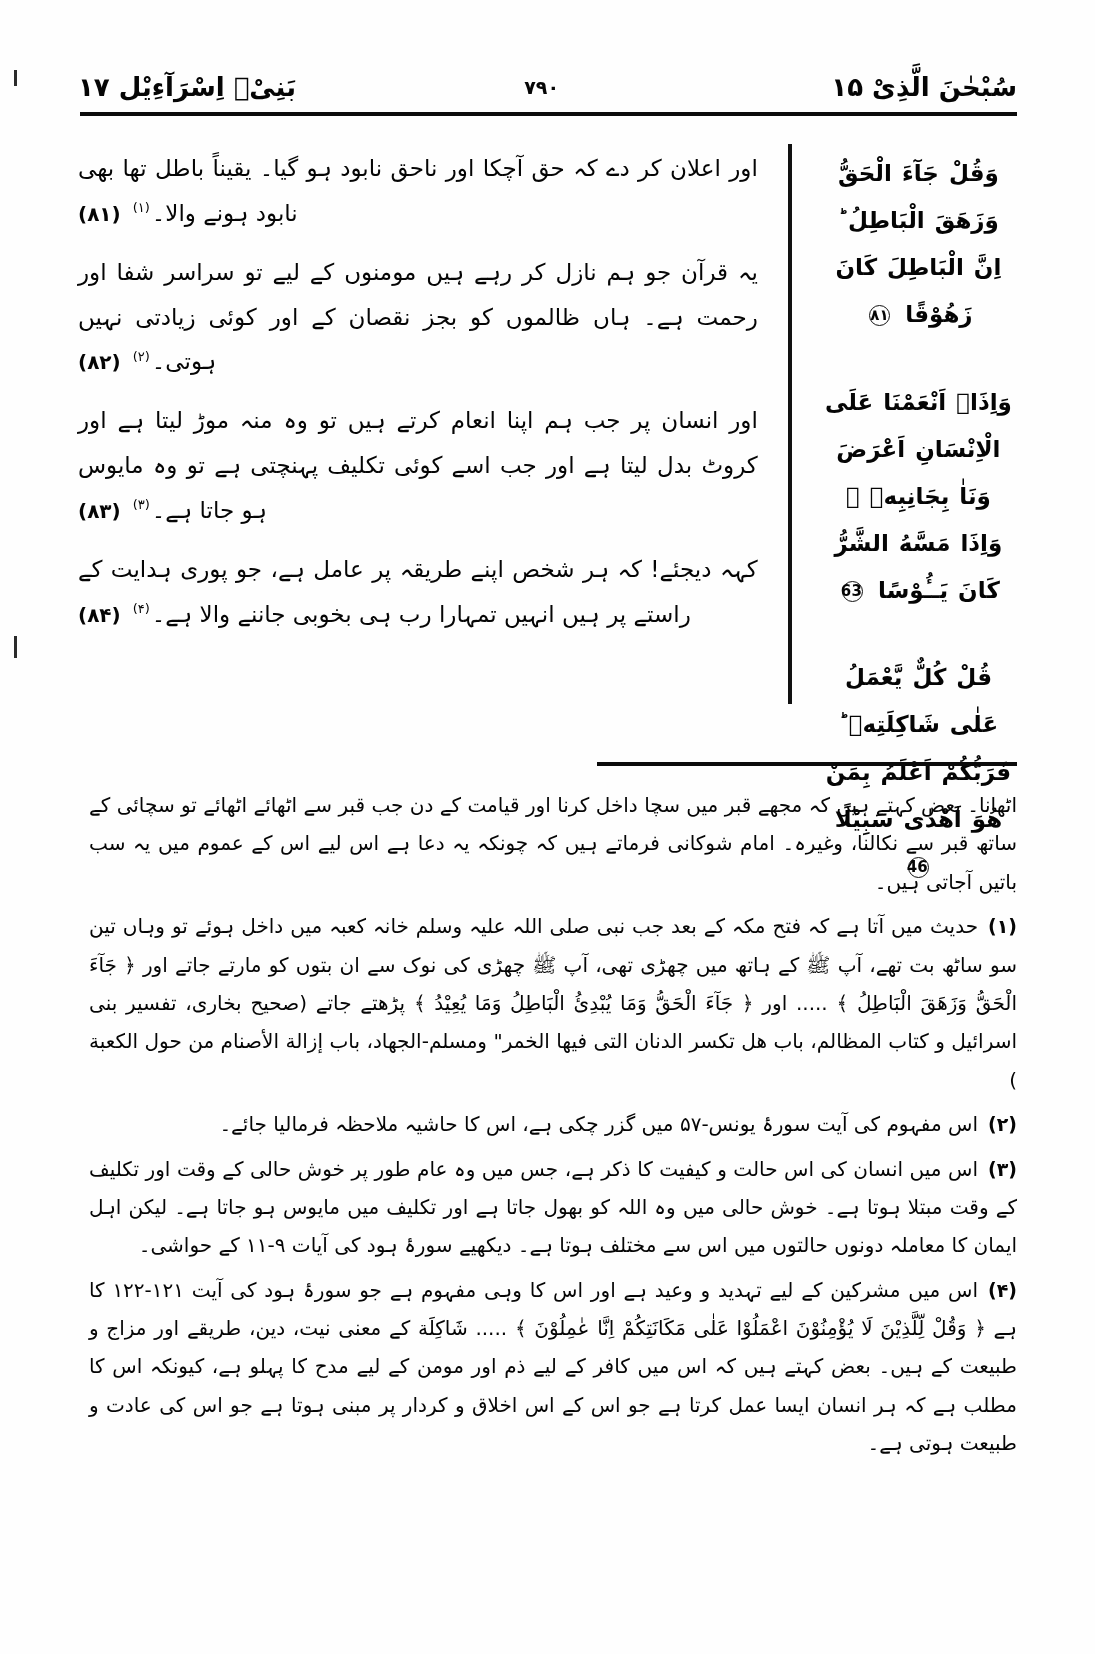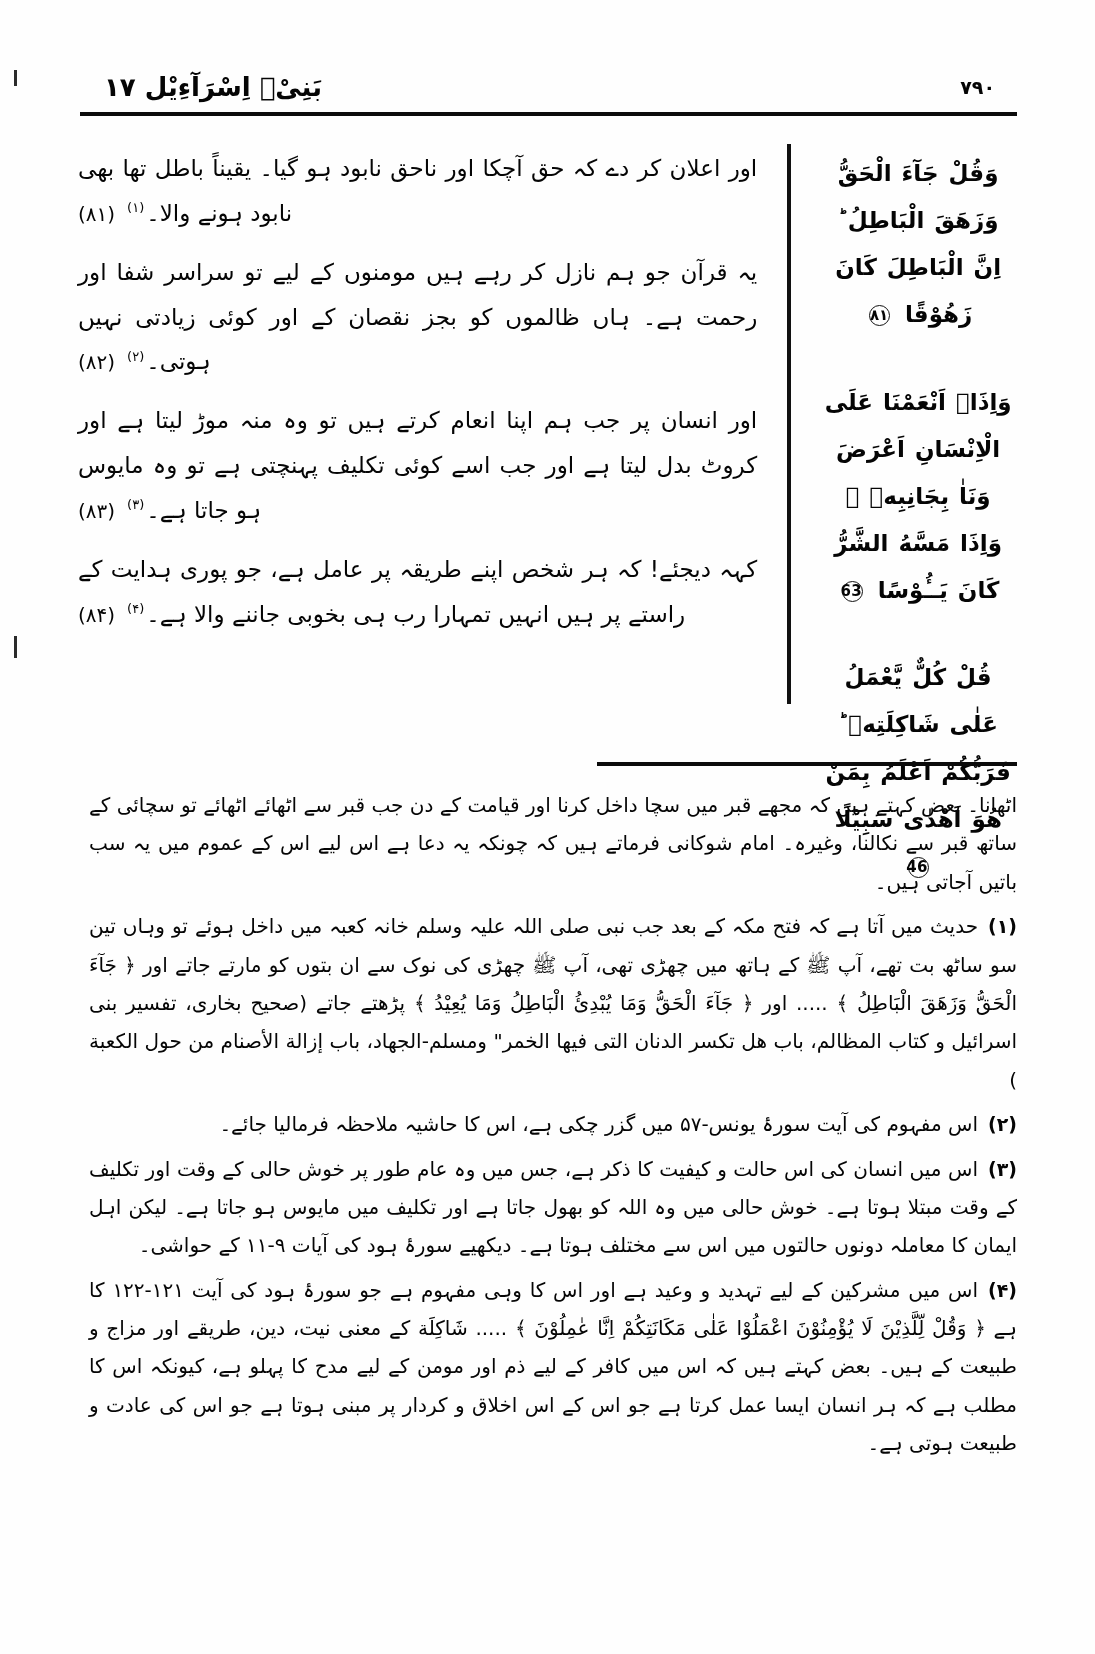--- a/index.html
+++ b/index.html
@@ -34,21 +34,21 @@
   }
   .head-surah-right,
   .head-surah-left {
     font-size: 26px;
     font-weight: 700;
     letter-spacing: 0.5px;
     white-space: nowrap;
     line-height: 1.5;
   }
   .head-surah-right { padding-left: 12px; }
-  .head-surah-left  { padding-right: 12px; margin-left: 26px; }
+  .head-surah-left  { padding-right: 12px; }
   .head-pageno {
     font-size: 19px;
     font-weight: 700;
     letter-spacing: 1px;
     transform: translateX(-22px);
   }
   .head-rule {
     position: absolute;
     top: 112px;
     left: 80px;
@@ -128,20 +128,21 @@
   }
   .tr-para sup {
     font-size: 13px;
     vertical-align: super;
     margin: 0 2px;
   }
   .tr-para .vnum {
     font-size: 20px;
     margin-right: 10px;
     letter-spacing: 1px;
+    font-weight: bold;
   }
 
   
   .foot-rule {
     position: absolute;
     top: 762px;
     right: 78px;
     width: 420px;
     height: 4px;
     background: #0b0b0b;
@@ -171,20 +172,21 @@
 </style>
 </head>
 <body>
 
 <div class="page">
 
   <div class="edge-tick t1"></div>
   <div class="edge-tick t2"></div>
 
   <div class="running-head">
+    <div class="head-surah-right">سُبْحٰنَ الَّذِیْ ۱۵</div>
     <div class="head-pageno">۷۹۰</div>
     <div class="head-surah-left">بَنِیْۤ اِسْرَآءِیْل ۱۷</div>
   </div>
   <div class="head-rule"></div>
 
   <div class="scripture">
 
     <div class="col-arabic">
       <p class="ayah">
         <span>وَقُلْ جَآءَ الْحَقُّ وَزَهَقَ الْبَاطِلُ ؕ اِنَّ الْبَاطِلَ كَانَ زَهُوْقًا</span>

